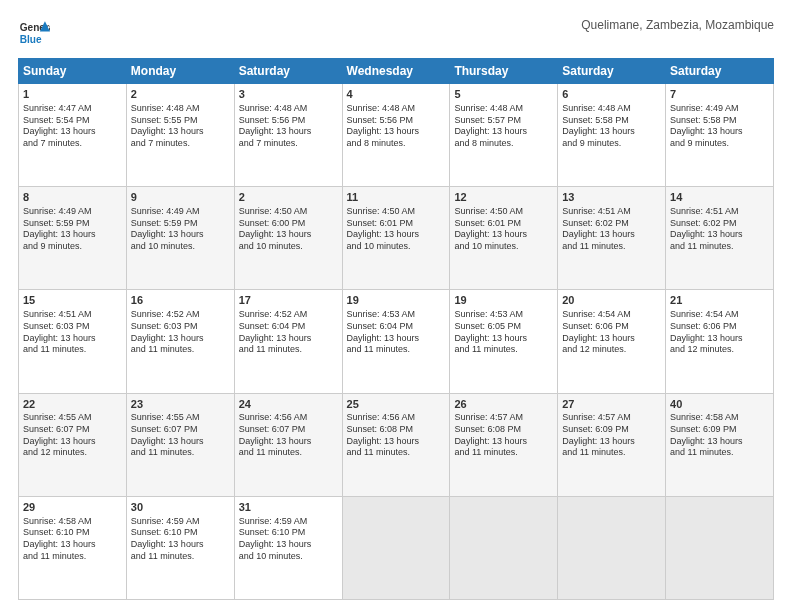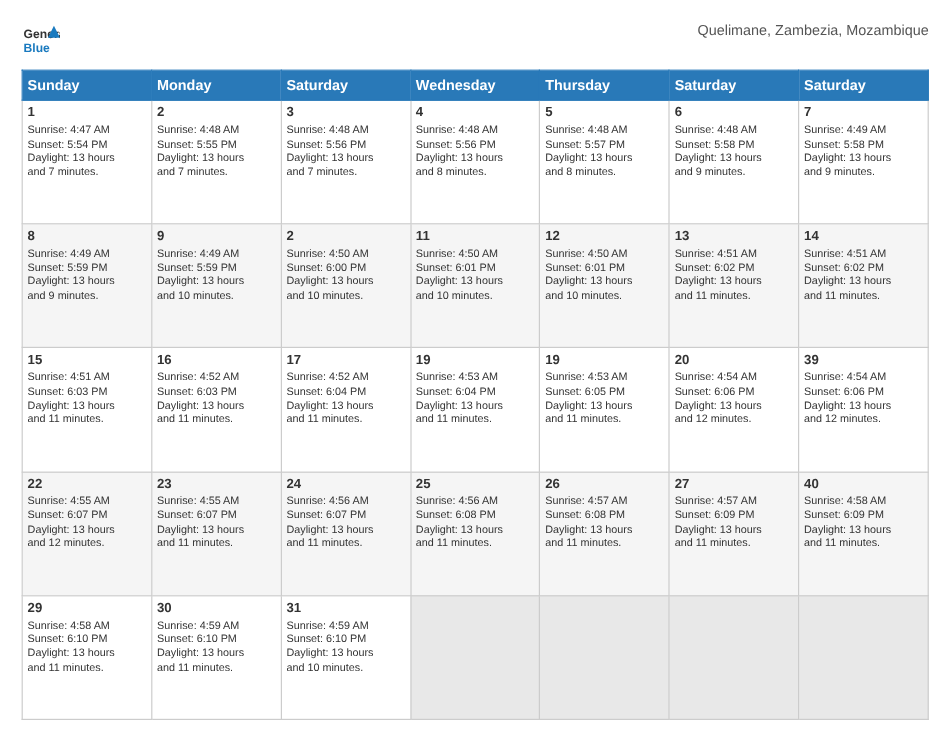--- a/index.html
+++ b/index.html
@@ -297,21 +297,21 @@
           <td>
         <span class="day-num">20</span>
         <div class="cell-content">
           Sunrise: 4:54 AM<br>
           Sunset: 6:06 PM<br>
           Daylight: 13 hours<br>
           and 12 minutes.
         </div>
           </td>
           <td>
-        <span class="day-num">39</span>
+        <span class="day-num">21</span>
         <div class="cell-content">
           Sunrise: 4:54 AM<br>
           Sunset: 6:06 PM<br>
           Daylight: 13 hours<br>
           and 12 minutes.
         </div>
           </td>
         </tr>
         <tr>
           <td>

